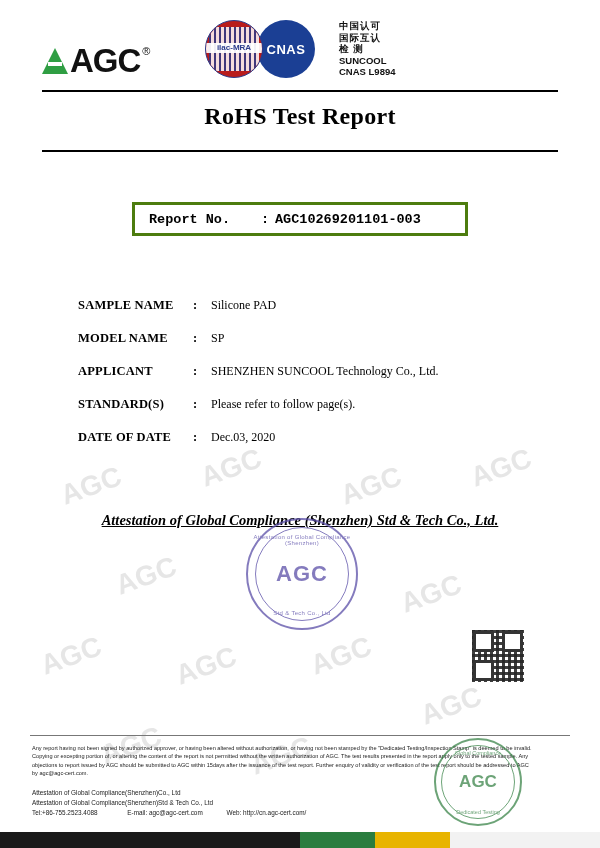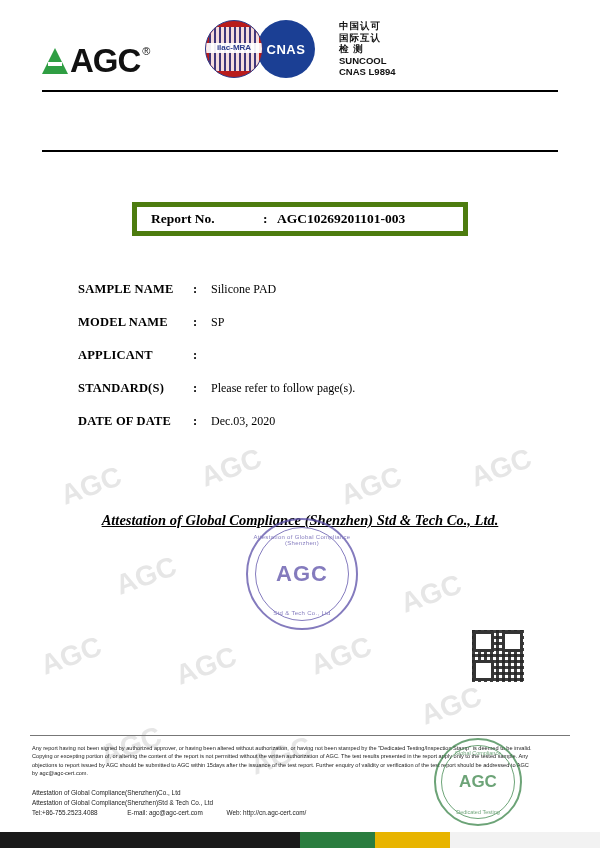--- a/index.html
+++ b/index.html
@@ -159,24 +159,25 @@
     letter-spacing: .3px;
   }
 
   
   .report-box {
     position: absolute;
     left: 132px;
     top: 202px;
     width: 336px;
     height: 34px;
-    border: 5px solid #4d7c0f;
+    border: 3px solid #4d7c0f;
     display: flex;
     align-items: center;
     box-sizing: border-box;
+    font-family: Liberation Mono, monospace;
   }
   .report-box .lbl {
     padding-left: 14px;
     font-size: 13.5px;
     font-weight: bold;
     width: 112px;
   }
   .report-box .colon {
     font-size: 13.5px;
     font-weight: bold;
@@ -184,21 +185,21 @@
   }
   .report-box .val {
     font-size: 13.5px;
     font-weight: bold;
   }
 
   
   .fields {
     position: absolute;
     left: 78px;
-    top: 282px;
+    top: 298px;
     width: 460px;
   }
   .field-row {
     display: flex;
     align-items: baseline;
     margin-bottom: 18px;
   }
   .field-row .fl {
     width: 115px;
     font-size: 12.5px;
@@ -415,20 +416,21 @@
         <div class="cn">中国认可</div>
         <div class="cn">国际互认</div>
         <div class="cn">检 测</div>
         <div>SUNCOOL</div>
         <div>CNAS L9894</div>
       </div>
     </div>
   </div>
 
   <div class="rule top"></div>
+  <div class="doc-title">RoHS Test Report</div>
   <div class="rule bottom"></div>
 
   <div class="report-box">
     <div class="lbl">Report No.</div>
     <div class="colon">:</div>
     <div class="val">AGC10269201101-003</div>
   </div>
 
   <div class="fields">
     <div class="field-row">
@@ -437,20 +439,21 @@
       <div class="fv">Silicone PAD</div>
     </div>
     <div class="field-row">
       <div class="fl">MODEL NAME</div>
       <div class="fc">:</div>
       <div class="fv">SP</div>
     </div>
     <div class="field-row">
       <div class="fl">APPLICANT</div>
       <div class="fc">:</div>
+      <div class="fv">SHENZHEN  SUNCOOL  Technology Co., Ltd.</div>
     </div>
     <div class="field-row">
       <div class="fl">STANDARD(S)</div>
       <div class="fc">:</div>
       <div class="fv">Please refer to follow page(s).</div>
     </div>
     <div class="field-row">
       <div class="fl">DATE OF DATE</div>
       <div class="fc">:</div>
       <div class="fv">Dec.03, 2020</div>

